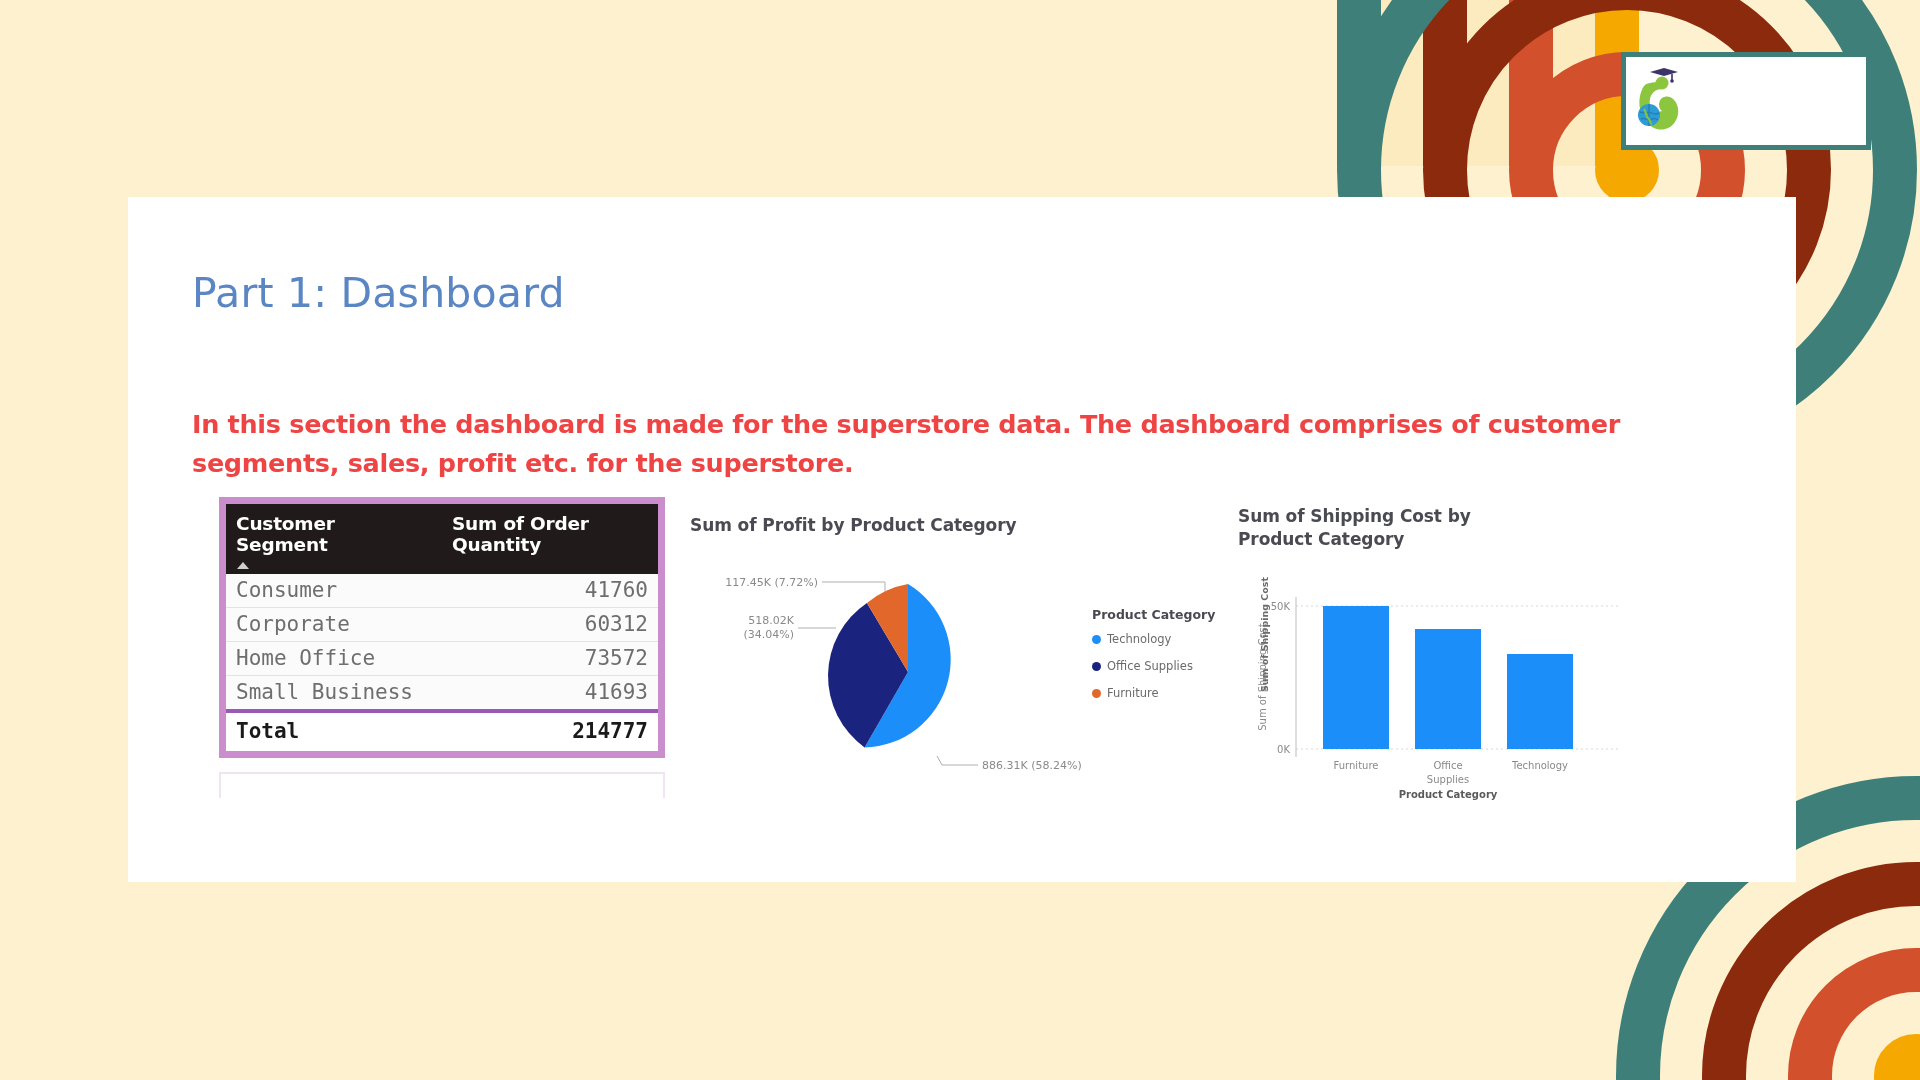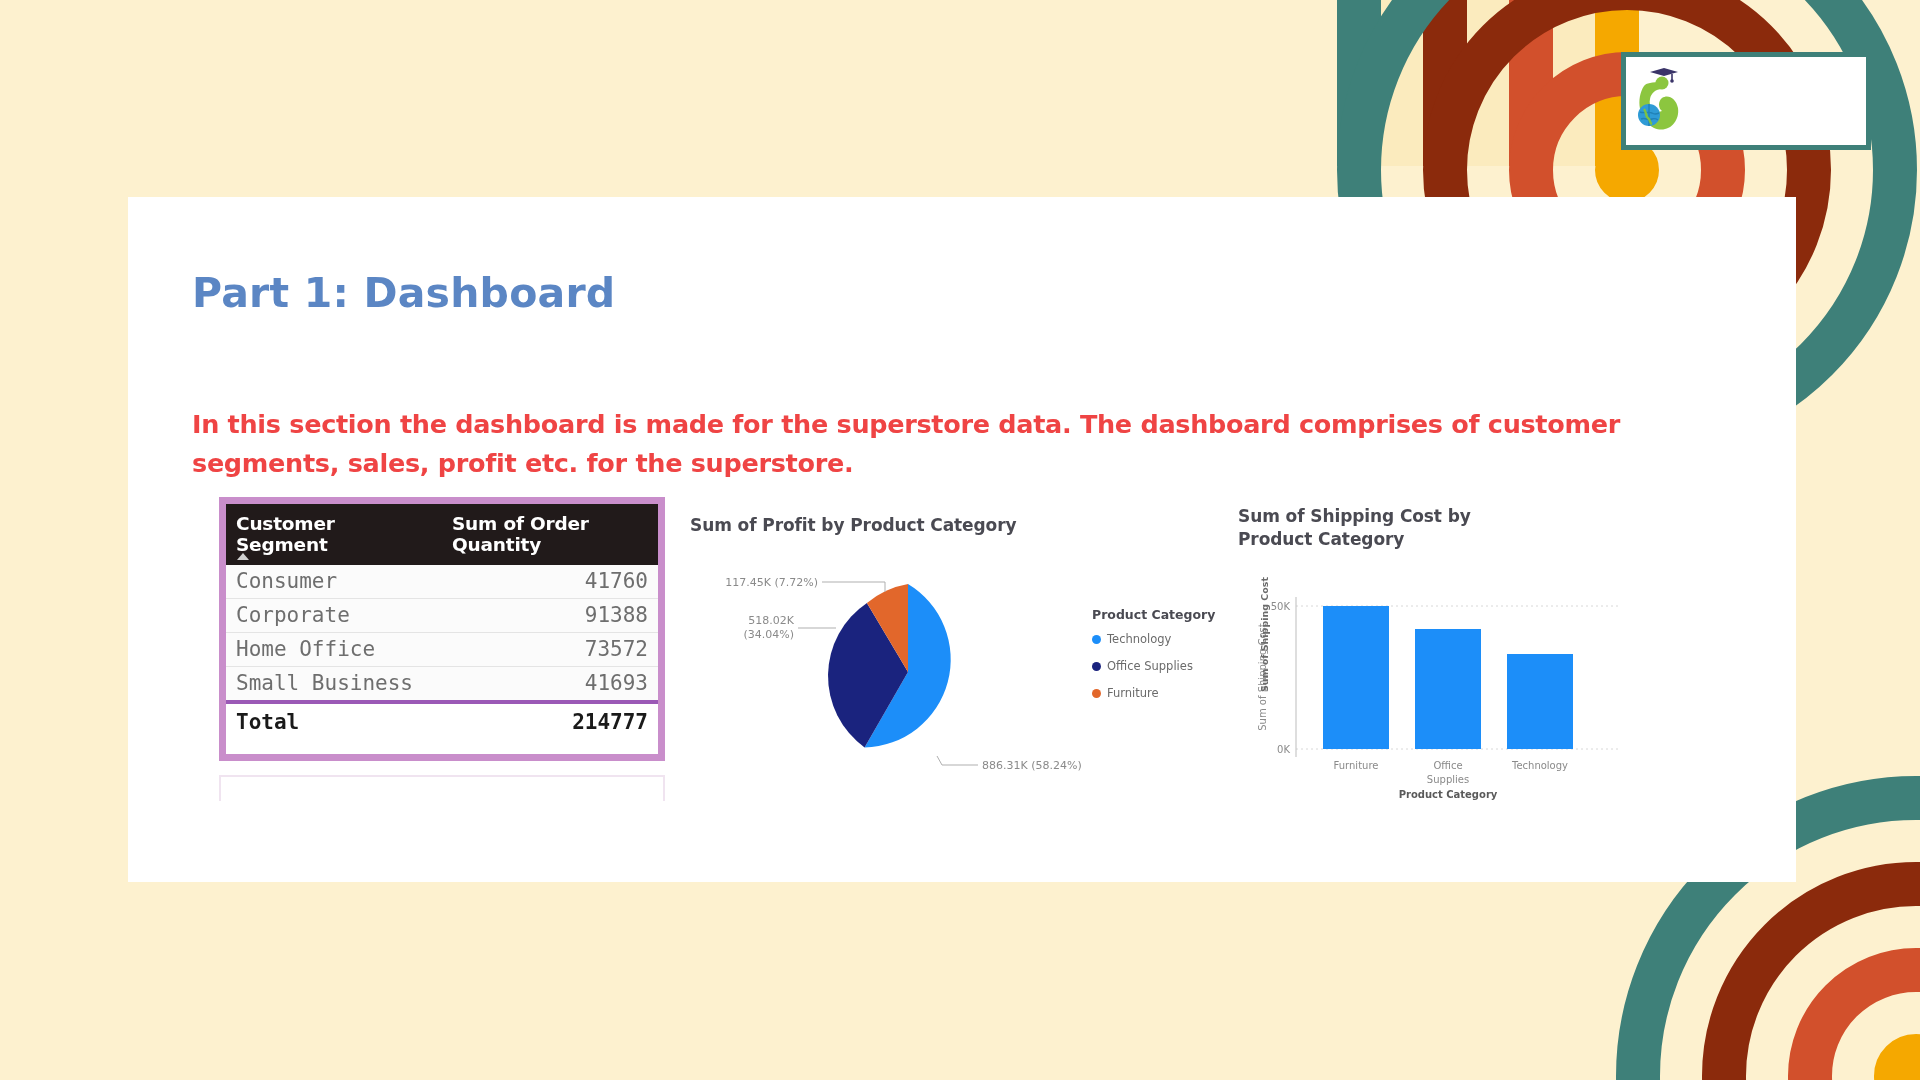--- a/index.html
+++ b/index.html
@@ -96,21 +96,21 @@
     background: #FFFFFF;
     overflow: hidden;
   }
 
   #page-title {
     position: absolute;
     left: 64px;
     top: 45px;
     font-family: "DejaVu Sans", sans-serif;
     font-size: 41px;
-    font-weight: bold;
+    font-weight: normal;
     color: #5B86C4;
     letter-spacing: 0.2px;
     white-space: nowrap;
   }
 
   #intro-paragraph {
     position: absolute;
     left: 64px;
     top: 182px;
     width: 1545px;
@@ -148,21 +148,21 @@
     border-collapse: collapse;
     width: 100%;
     table-layout: fixed;
   }
   table.pivot th {
     background: #211A1A;
     color: #FFFFFF;
     font-family: "DejaVu Sans", sans-serif;
     font-size: 18.5px;
     font-weight: bold;
-    padding: 9px 10px 10px 10px;
+    padding: 9px 10px 19px 10px;
     vertical-align: top;
     letter-spacing: -0.2px;
   }
   th.col-seg { text-align: left; position: relative; }
   th.col-qty { text-align: left; }
   .sort-caret {
     position: absolute;
     left: 11px;
     bottom: 5px;
     width: 0; height: 0;
@@ -179,21 +179,21 @@
     background: #FBFBFB;
   }
   table.pivot tr:first-child td { border-top: none; margin-top: 28px; }
   td.cell-qty { text-align: right; }
   table.pivot tr.total-row td {
     color: #1A1A1A;
     font-weight: bold;
     background: #FFFFFF;
     border-top: 4px solid #9B59B6;
     padding-top: 6px;
-    padding-bottom: 20px;
+    padding-bottom: 8px;
   }
   #pivot-ghost {
     margin-top: 14px;
     height: 26px;
     border: 2px solid #F0E4F0;
     border-bottom: none;
     box-sizing: border-box;
   }
 
   
@@ -351,21 +351,21 @@
                 </th>
               </tr>
             </thead>
             <tbody>
               <tr>
                 <td>Consumer</td>
                 <td class="cell-qty">41760</td>
               </tr>
               <tr>
                 <td>Corporate</td>
-                <td class="cell-qty">91388</td>
+                <td class="cell-qty">60312</td>
               </tr>
               <tr>
                 <td>Home Office</td>
                 <td class="cell-qty">73572</td>
               </tr>
               <tr>
                 <td>Small Business</td>
                 <td class="cell-qty">41693</td>
               </tr>
               <tr class="total-row">

